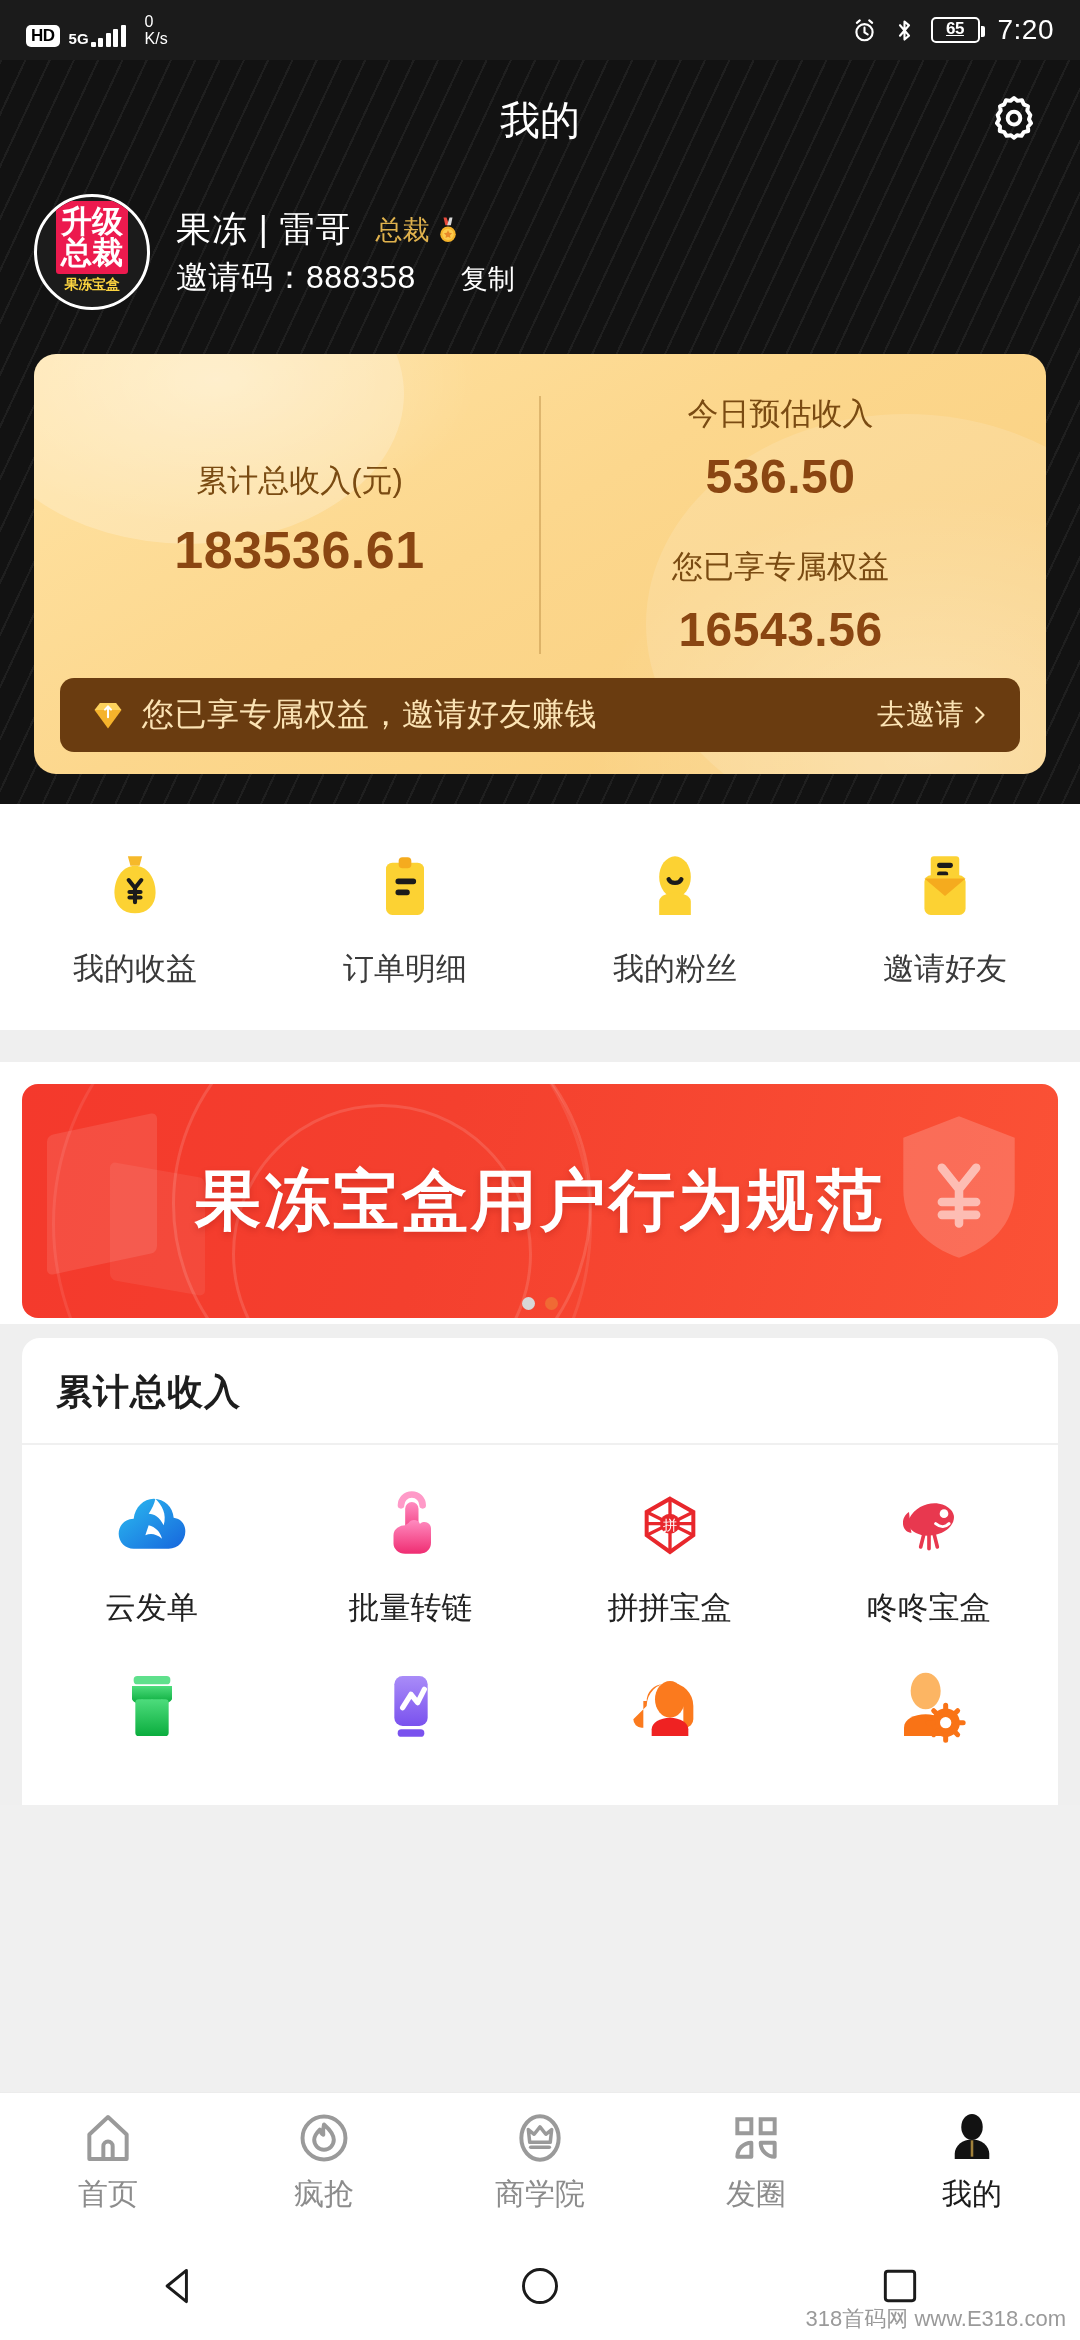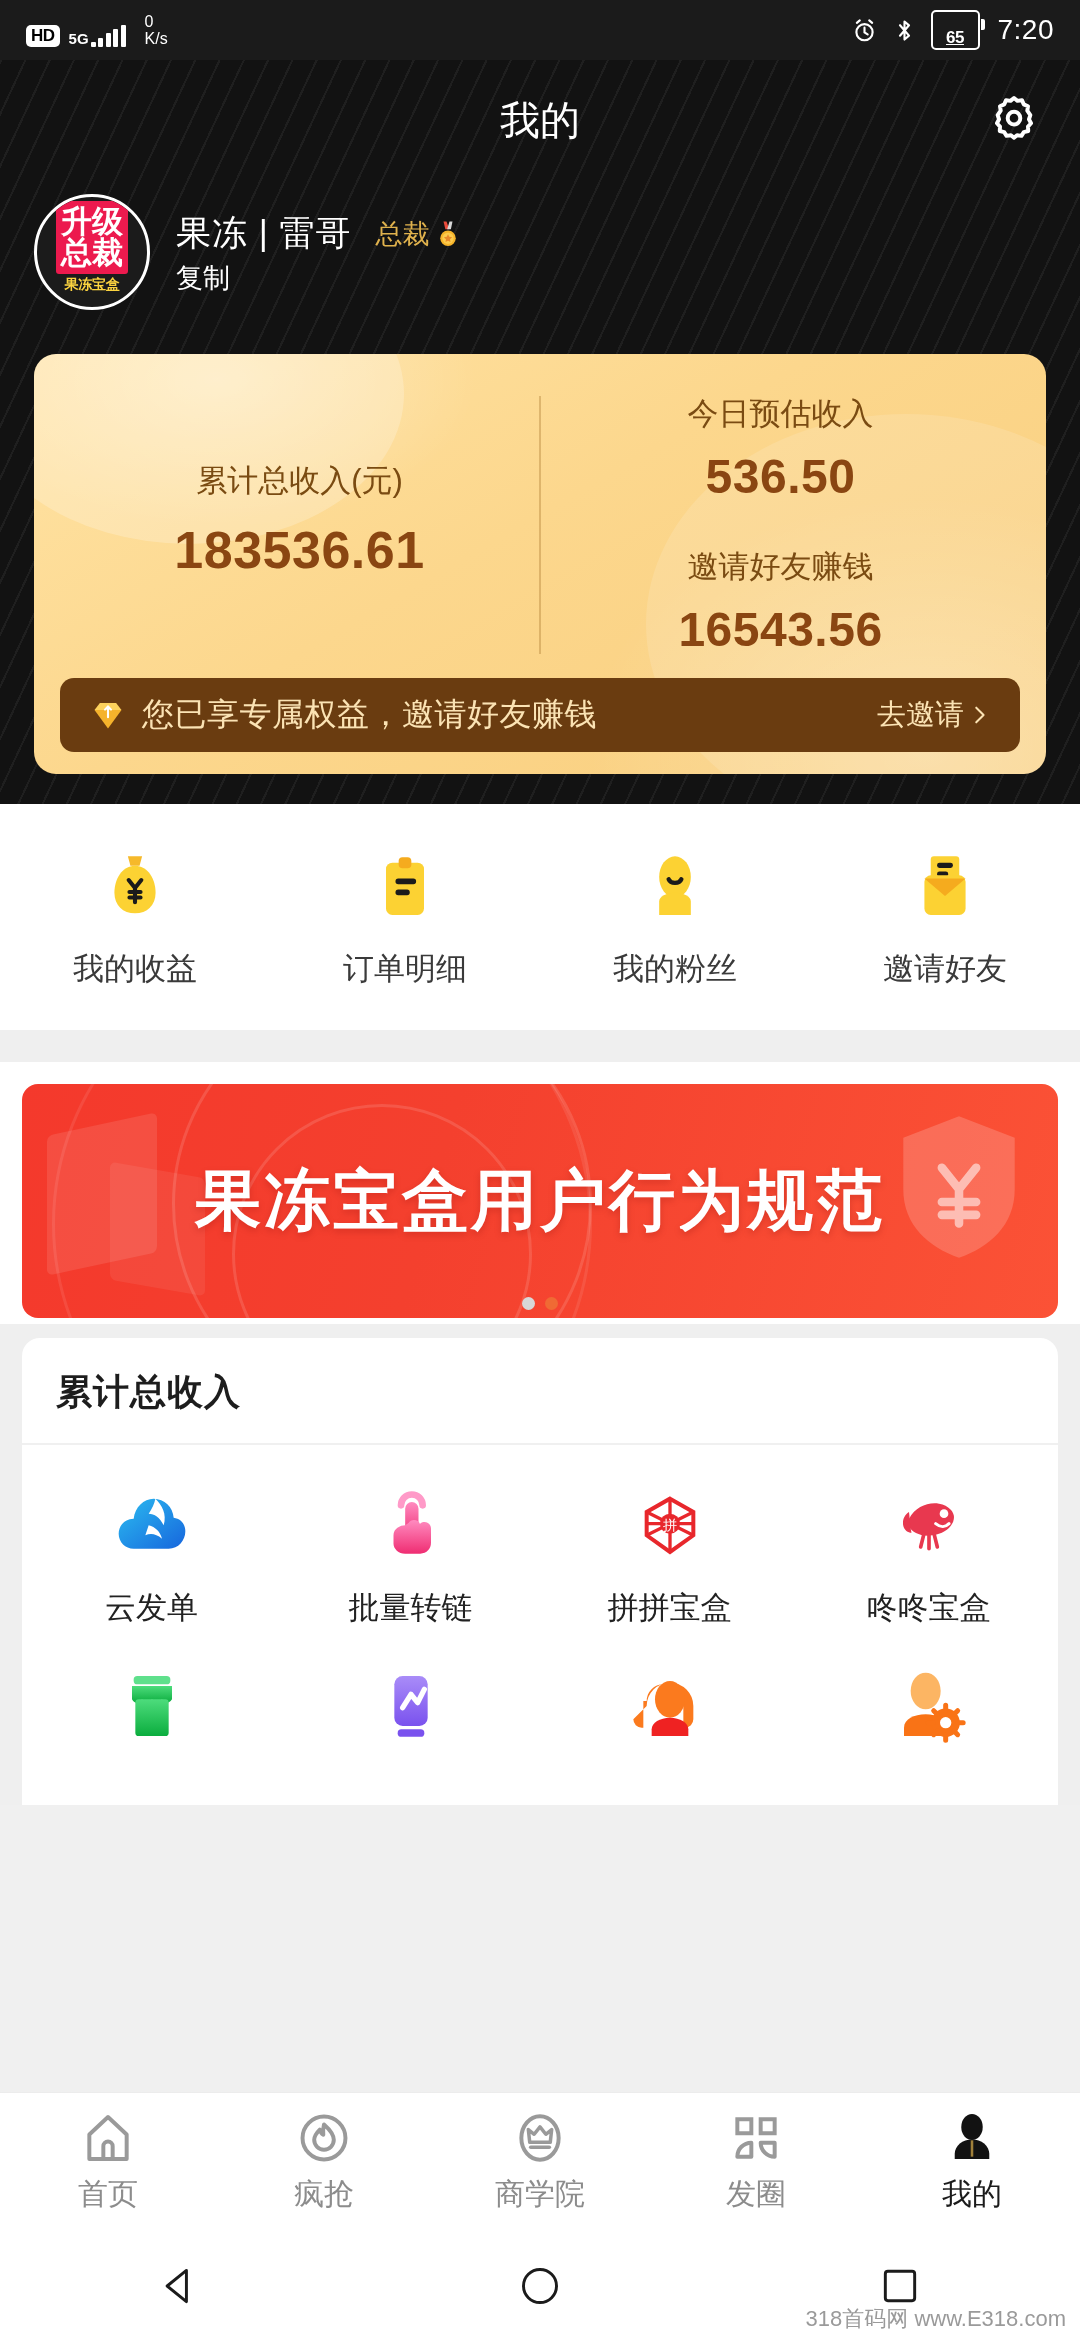--- a/index.html
+++ b/index.html
@@ -29,22 +29,22 @@
   .bars i:nth-child(2){height:9px;}
   .bars i:nth-child(3){height:14px;}
   .bars i:nth-child(4){height:18px;}
   .bars i:nth-child(5){height:22px;}
   .netspeed{font-size:16px;line-height:1.08;margin-left:10px;text-align:left;}
   .sb-right{
     margin-left:auto;display:flex;align-items:center;gap:13px;font-size:24px;
   }
   .sb-ic{width:27px;height:27px;display:block;}
   .batt{
-    width:49px;height:40px;border:2.5px solid #fff;border-radius:5px;
-    display:flex;align-items:flex-end;justify-content:center;position:relative;text-decoration:underline;
+    width:49px;height:26px;border:2.5px solid #fff;border-radius:5px;
+    display:flex;align-items:flex-start;justify-content:center;position:relative;text-decoration:underline;
   }
   .batt span{font-size:17px;font-weight:bold;letter-spacing:-.5px;}
   .batt::after{
     content:"";position:absolute;right:-7px;top:7px;width:4px;height:11px;
     background:#fff;border-radius:0 2px 2px 0;
   }
   .clock{font-size:28px;margin-left:5px;letter-spacing:.5px;}
 
   
   .hero{
@@ -293,41 +293,42 @@
           <svg class="medal" viewBox="0 0 24 24">
             <path d="M8.4 2h2.4l2.2 6.2H9.9z" fill="#e94b3c"></path>
             <path d="M13.2 2h2.4l-1.3 6.2h-3z" fill="#d8d8d8"></path>
             <circle cx="12" cy="15.4" r="6.2" fill="#f6b42a"></circle>
             <circle cx="12" cy="15.4" r="4.5" fill="#fccb4d"></circle>
             <path d="M12 12.1l1 2.1 2.3.3-1.7 1.6.4 2.3-2-1.1-2 1.1.4-2.3-1.7-1.6 2.3-.3z" fill="#e8892a"></path>
           </svg>
         </span>
       </div>
       <div class="prow2">
+        <span class="pcode"><span>邀请码：</span><span>888358</span></span>
         <span class="pcopy">复制</span>
       </div>
     </div>
   </div>
 
   <div class="goldwrap">
     <div class="gold">
       <div class="gold-swirl"></div>
       <div class="gold-swirl2"></div>
 
       <div class="gold-grid">
         <div class="gcol-l">
           <div class="glabel">累计总收入(元)</div>
           <div class="gvalue big">183536.61</div>
         </div>
         <div class="gdiv"></div>
         <div class="gcol-r">
           <div class="glabel">今日预估收入</div>
           <div class="gvalue">536.50</div>
           <div class="gsp"></div>
-          <div class="glabel">邀请好友赚钱</div>
+          <div class="glabel">您已享专属权益</div>
           <div class="gvalue">16543.56</div>
         </div>
       </div>
 
       <div class="invite">
         <svg class="gem" viewBox="0 0 24 24">
           <path d="M3 8.6h18L12 21z" fill="#f5b32c"></path>
           <path d="M3 8.6 6.6 4h10.8L21 8.6z" fill="#fdd25c"></path>
           <path d="M12 6.3v7.2M12 6.3l-2 2.1M12 6.3l2 2.1" stroke="#fff" stroke-width="1.4" fill="none" stroke-linecap="round"></path>
         </svg>

